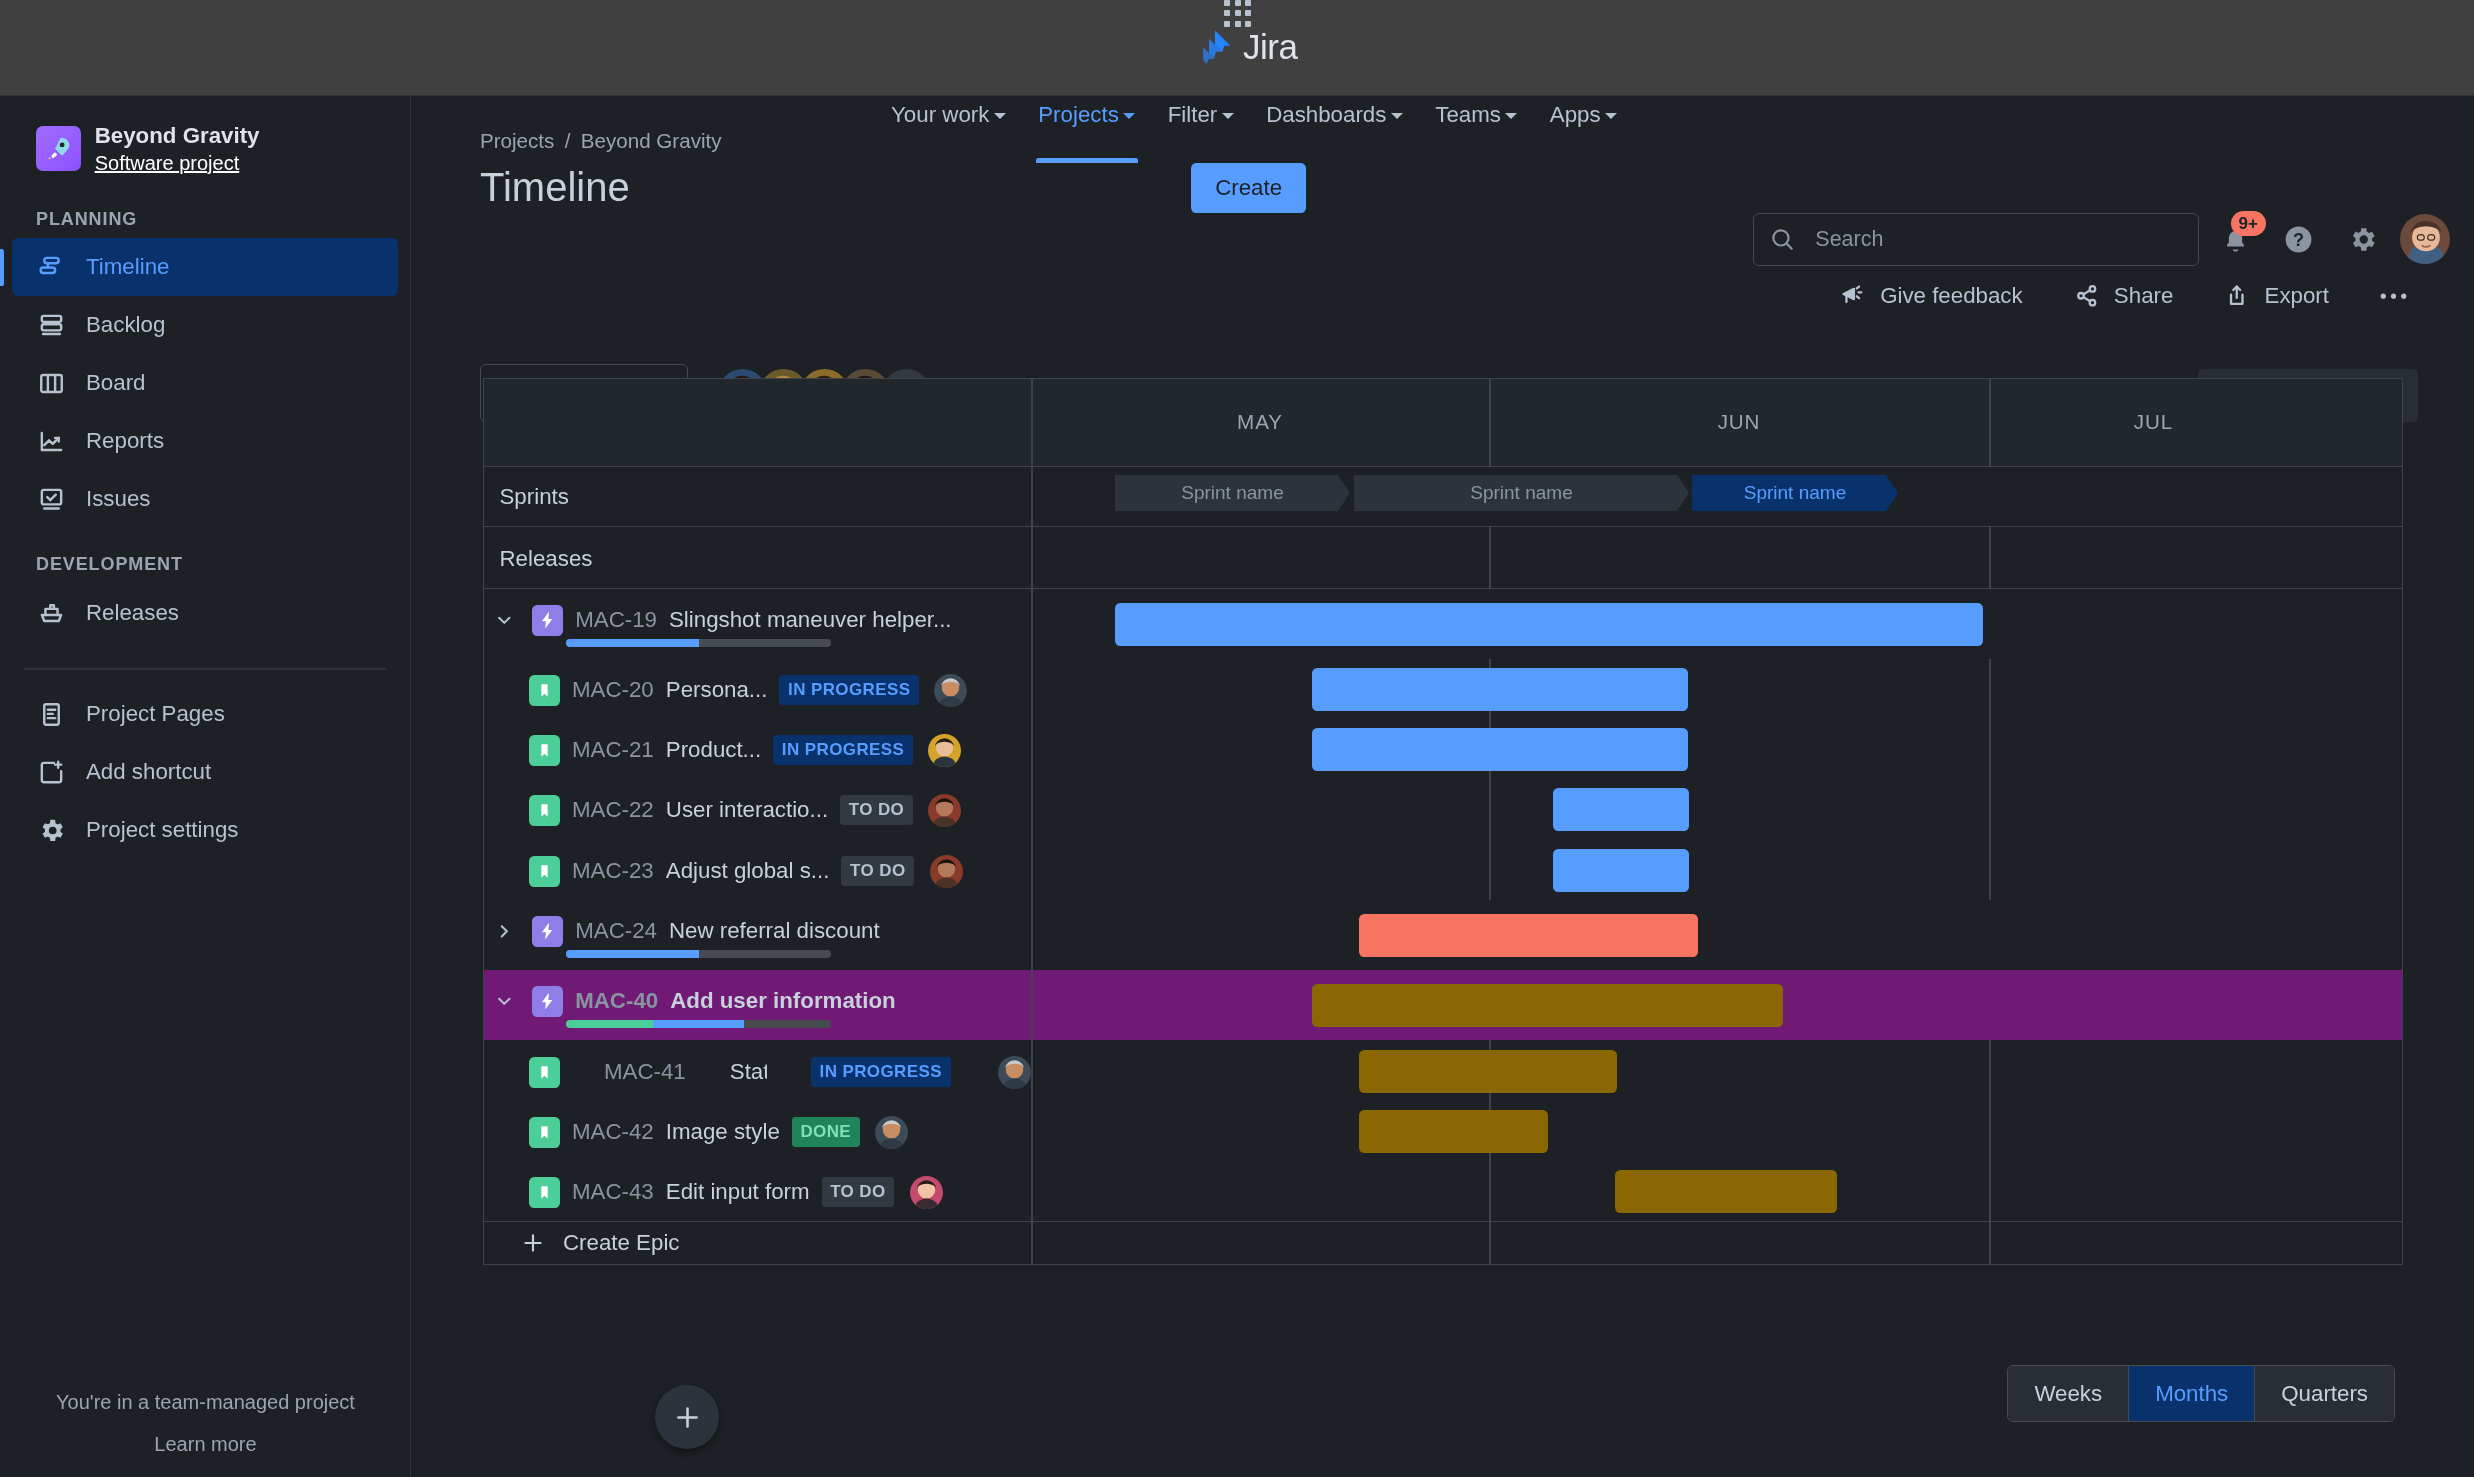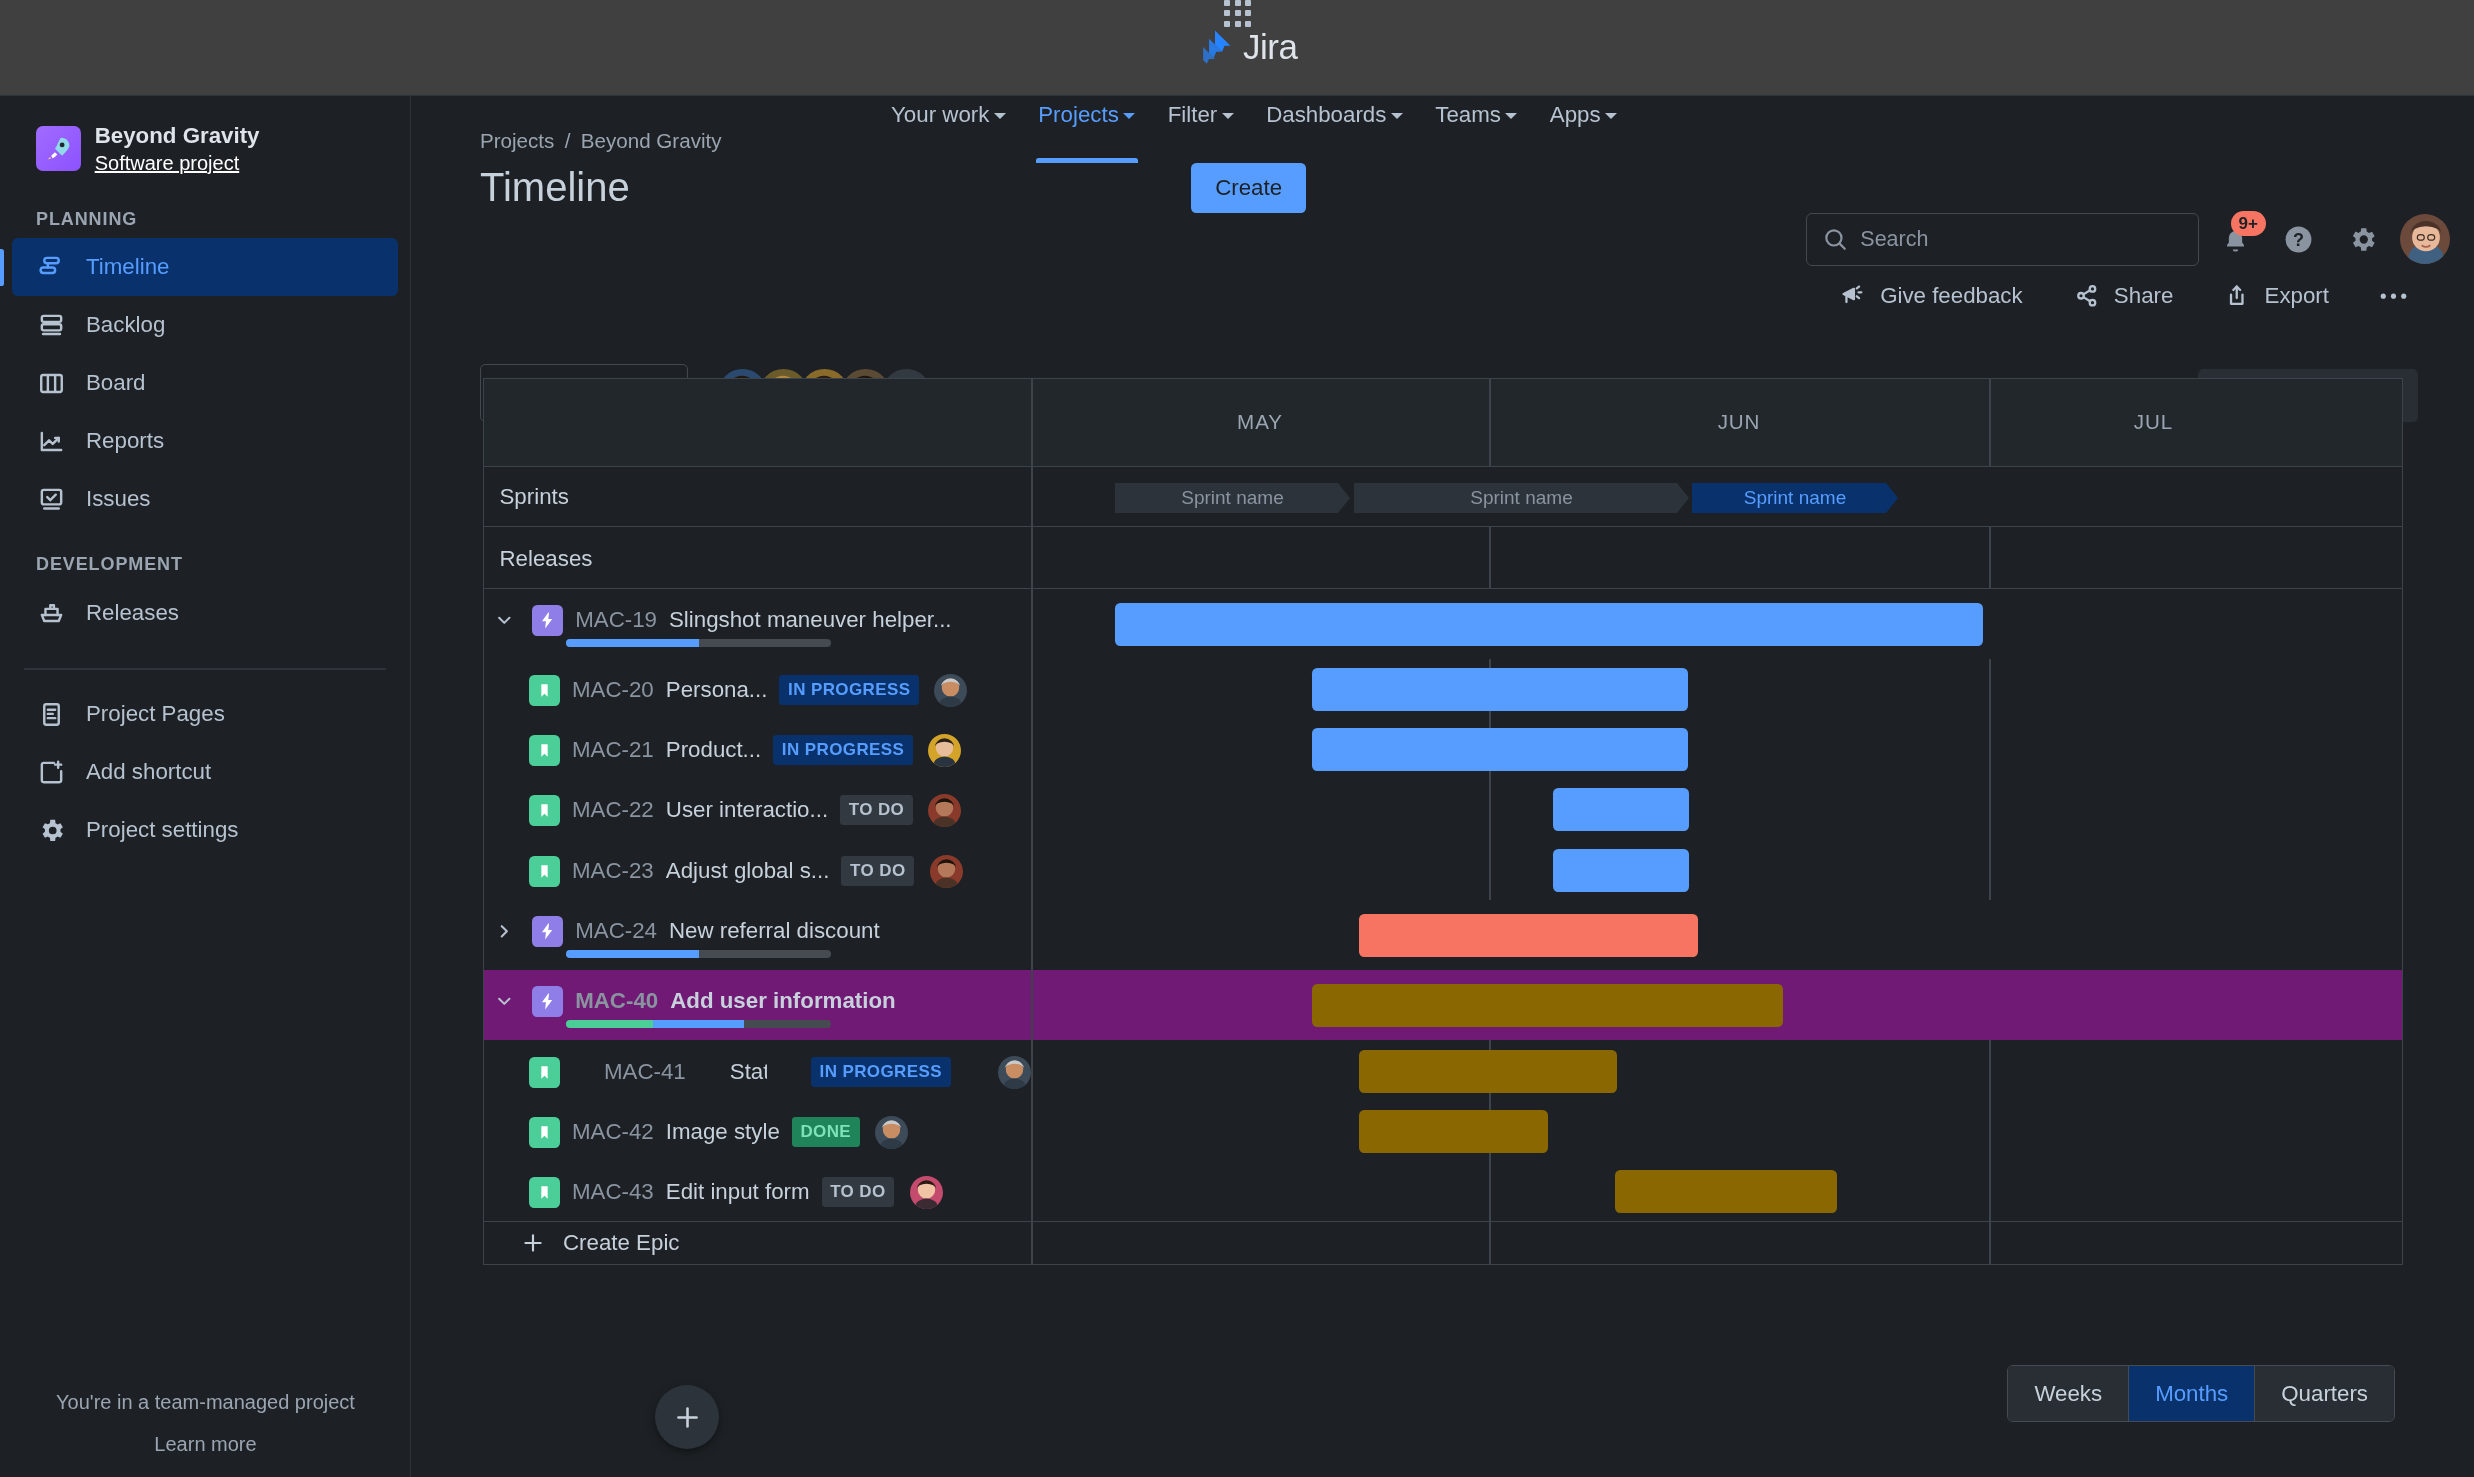--- a/index.html
+++ b/index.html
@@ -43,22 +43,22 @@
   .chev { display:inline-block; width: 0; height: 0; border-left: 6px solid transparent; border-right: 6px solid transparent; border-top: 6.9px solid currentColor; margin-top: 3.4px; }
 
   .create-btn {
     margin-left: 22.3px; background: #579dff; color: #1d2125;
     font-size: 22.3px; padding: 12px 24px; border-radius: 5.2px; border: none;
     cursor: pointer; font-family: inherit;
   }
 
   .nav-right { margin-left: auto; display: flex; align-items: center; gap: 10.3px; }
   .searchbox {
-    width: 393px; height: 53px; border: 1.7px solid #43494f; border-radius: 6px;
-    display: flex; align-items: center; gap: 12px; padding: 0 15.5px;
+    width: 446px; height: 53px; border: 1.7px solid #43494f; border-radius: 6px;
+    display: flex; align-items: center; gap: 20px; padding: 0 15.5px;
     background: transparent; cursor: text; margin-left: 22px;
   }
   .searchbox .ph { font-size: 21.5px; color: #8a94a0; }
   .iconbtn { width: 53px; height: 53px; display:flex; align-items:center; justify-content:center; border-radius: 50%; cursor:pointer; position: relative; }
   .badge {
     position: absolute; top: -1.7px; right: -3.4px; background: #f87462; color: #1d2125;
     font-size: 17px; font-weight: bold; border-radius: 13.7px; padding: 1.7px 7.7px; line-height: 1.25;
   }
   .avatar {
     width: 52px; height: 52px; border-radius: 50%; overflow: hidden; cursor: pointer;
@@ -133,21 +133,21 @@
 
   .tl-header { position: absolute; top: 0; left: 0; right: 0; height: 88px; background: #22272b; border-bottom: 1.7px solid #3c434a; }
   .monthlbl { position: absolute; top: 31px; font-size: 20.6px; color: #9aa5b1; letter-spacing: 0.9px; text-align: center; }
 
   .tl-row { position: absolute; left: 0; right: 0; }
   .rowlabel { position: absolute; left: 0; width: 547px; height: 100%; display: flex; align-items: center; padding-left: 15.5px; }
   .rowname { font-size: 22.3px; color: #c7d1db; }
 
   .sprintrow { top: 88px; height: 60px; background: #1d2125; border-bottom: 1.7px solid #3c434a; }
   .sprintpill {
-    position: absolute; top: 16px; height: 30px;
+    position: absolute; top: 8px; height: 36px;
     display: flex; align-items: center; justify-content: center;
     font-size: 19px; cursor: pointer; color: #8a94a0;
     background: #2c333a;
     clip-path: polygon(0 0, calc(100% - 12px) 0, 100% 50%, calc(100% - 12px) 100%, 0 100%);
   }
   .sprintpill.active { background: #09326c; color: #579dff; }
 
   .releaserow { top: 150px; height: 60px; border-bottom: 1.7px solid #3c434a; }
   .epicrow { background: #1d2125; }
   .epicrow.alt { background: #701a75; font-weight: bold; }

